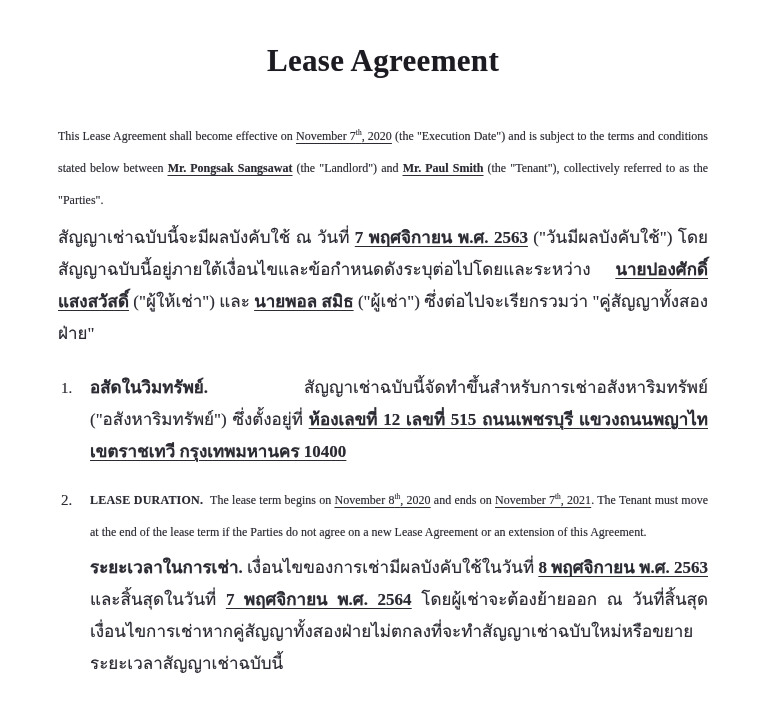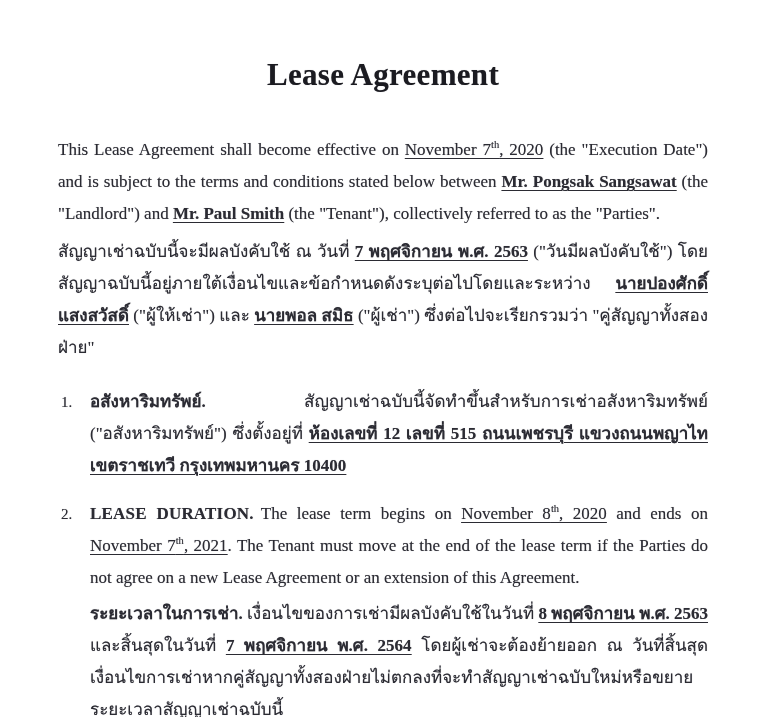--- a/index.html
+++ b/index.html
@@ -7,21 +7,21 @@
     position: relative;
     width: 766px;
     height: 717px;
     margin: 0 auto;
     background: #ffffff;
     overflow: hidden;
     font-family: "Liberation Serif", "DejaVu Serif", serif;
     color: #2b2b33;
     text-shadow: 0 0 0.7px rgba(43,43,51,0.45);
     box-sizing: border-box;
-    padding-top: 56px;
+    padding-top: 42px;
   }
   .title {
     margin: 0;
     text-align: center;
     font-size: 31px;
     font-weight: bold;
     line-height: 38px;
     color: #1b1b21;
     letter-spacing: 0.3px;
   }
@@ -29,21 +29,21 @@
     margin: 2px 0 0 0;
     text-align: center;
     font-size: 28px;
     font-weight: bold;
     line-height: 40px;
     color: #1b1b21;
   }
   .content { margin: 0 58px; }
   .para {
     margin: 0;
-    font-size: 17px;
+    font-size: 12px;
     line-height: 32px;
     text-align: justify;
   }
   .para.th { font-size: 17px; }
   .intro-en { margin-top: 40px; }
   .intro-th { margin-top: 6px; }
   .sections {
     list-style: none;
     margin: 22px 0 0 0;
     padding: 0;
@@ -74,21 +74,21 @@
   <div class="content">
 
     <p class="para en intro-en"><span>This Lease Agreement shall become effective on </span><span class="u"><span>November 7</span><sup>th</sup><span>, 2020</span></span><span> (the "Execution Date") and is subject to the terms and conditions stated below between </span><span class="b u">Mr. Pongsak Sangsawat</span><span> (the "Landlord") and </span><span class="b u">Mr. Paul Smith</span><span> (the "Tenant"), collectively referred to as the "Parties".</span></p>
 
     <p class="para th intro-th"><span>สัญญาเช่าฉบับนี้จะมีผลบังคับใช้ ณ วันที่ </span><span class="b u">7 พฤศจิกายน พ.ศ. 2563</span><span> ("วันมีผลบังคับใช้") โดยสัญญาฉบับนี้อยู่ภายใต้เงื่อนไขและข้อกำหนดดังระบุต่อไปโดยและระหว่าง </span><span class="b u">นายปองศักดิ์ แสงสวัสดิ์</span><span> ("ผู้ให้เช่า") และ </span><span class="b u">นายพอล สมิธ</span><span> ("ผู้เช่า") ซึ่งต่อไปจะเรียกรวมว่า "คู่สัญญาทั้งสองฝ่าย"</span></p>
 
     <ol class="sections">
 
       <li class="section-item">
         <span class="section-num">1.</span>
-        <p class="para th item-th"><span class="b">อสังหาริมทรัพย์.</span><span> สัญญาเช่าฉบับนี้จัดทำขึ้นสำหรับการเช่าอสังหาริมทรัพย์ ("อสังหาริมทรัพย์") ซึ่งตั้งอยู่ที่ </span><span class="b u">ห้องเลขที่ 12 เลขที่ 515 ถนนเพชรบุรี แขวงถนนพญาไท เขตราชเทวี กรุงเทพมหานคร 10400</span></p>
+        <p class="para th item-th"><span class="b">อสัดในวิมทรัพย์.</span><span> สัญญาเช่าฉบับนี้จัดทำขึ้นสำหรับการเช่าอสังหาริมทรัพย์ ("อสังหาริมทรัพย์") ซึ่งตั้งอยู่ที่ </span><span class="b u">ห้องเลขที่ 12 เลขที่ 515 ถนนเพชรบุรี แขวงถนนพญาไท เขตราชเทวี กรุงเทพมหานคร 10400</span></p>
       </li>
 
       <li class="section-item">
         <span class="section-num">2.</span>
         <p class="para en item-en">
           <span class="heading">LEASE DURATION.</span><span><span>The lease term begins on </span><span class="u"><span>November 8</span><sup>th</sup><span>, 2020</span></span><span> and ends on </span><span class="u"><span>November 7</span><sup>th</sup><span>, 2021</span></span><span>. The Tenant must move at the end of the lease term if the Parties do not agree on a new Lease Agreement or an extension of this Agreement.</span></span>
         </p>
         <p class="para th item-th"><span class="b">ระยะเวลาในการเช่า.</span><span> เงื่อนไขของการเช่ามีผลบังคับใช้ในวันที่ </span><span class="b u">8 พฤศจิกายน พ.ศ. 2563</span><span> และสิ้นสุดในวันที่ </span><span class="b u">7 พฤศจิกายน พ.ศ. 2564</span><span> โดยผู้เช่าจะต้องย้ายออก ณ วันที่สิ้นสุดเงื่อนไขการเช่าหากคู่สัญญาทั้งสองฝ่ายไม่ตกลงที่จะทำสัญญาเช่าฉบับใหม่หรือขยายระยะเวลาสัญญาเช่าฉบับนี้</span></p>
       </li>
 

